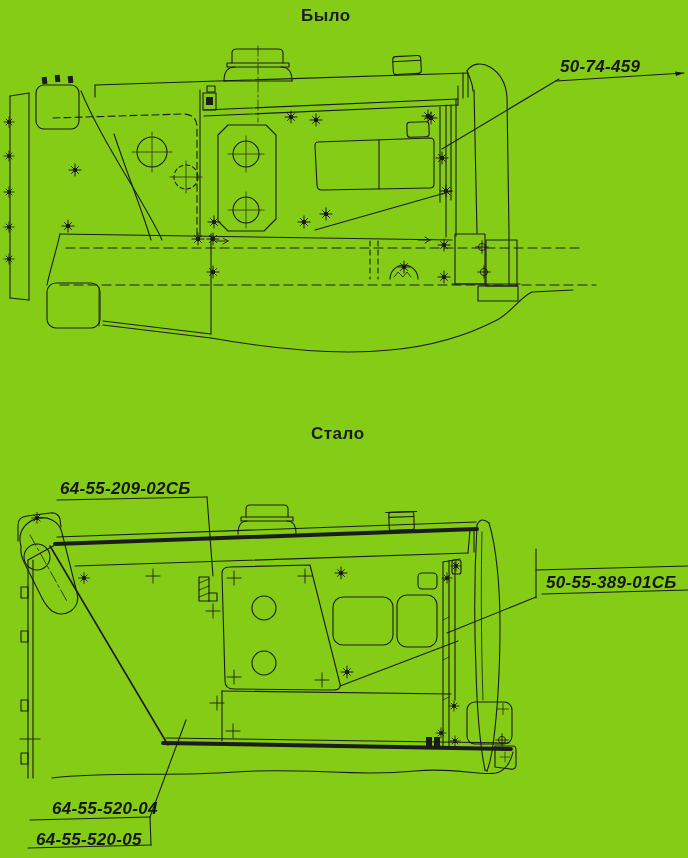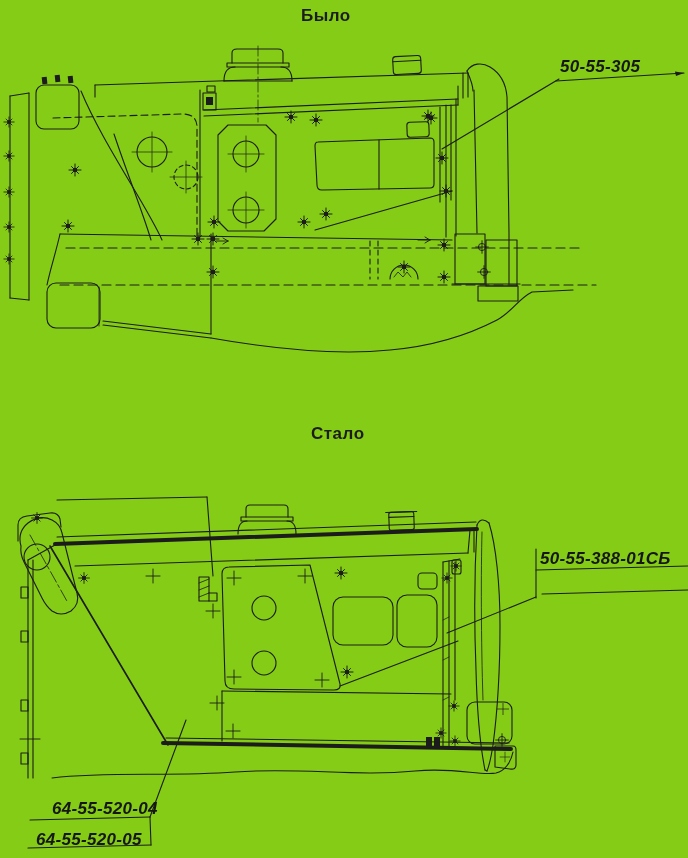--- a/index.html
+++ b/index.html
@@ -317,23 +317,24 @@
         <path d="M28,848 L151,845"></path>
         <path d="M150,817 L151,845"></path>
         <path d="M150,817 L186,720"></path>
       </g>
     </g>
   </svg>
 
   <div class="title" style="left:301px;top:6px;">Было</div>
   <div class="title" style="left:311px;top:424px;text-align:center;">Стало</div>
 
-  <div class="callout" style="left:560px;top:57px;">50-55-305</div>
-
-
-  <div class="callout" style="left:540px;top:549px;">50-55-388-01СБ</div>
-
+  <div class="callout" style="left:560px;top:57px;">50-74-459</div>
+
+  <div class="callout" style="left:60px;top:479px;">64-55-209-02СБ</div>
+
+
+  <div class="callout" style="left:546px;top:573px;">50-55-389-01СБ</div>
 
   <div class="callout" style="left:30px;top:799px;margin-left:22px;">64-55-520-04</div>
 
   <div class="callout" style="left:36px;top:830px;">64-55-520-05</div>
 
 </div>
 
 </body></html>

